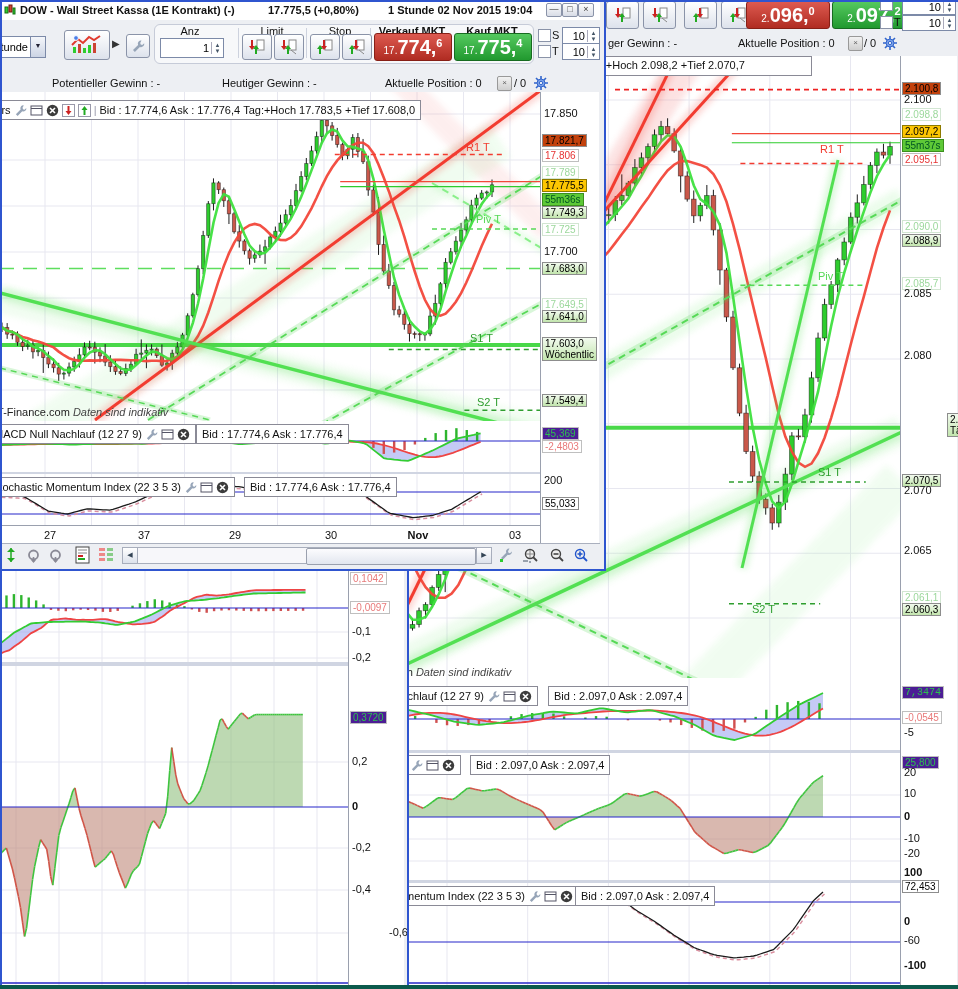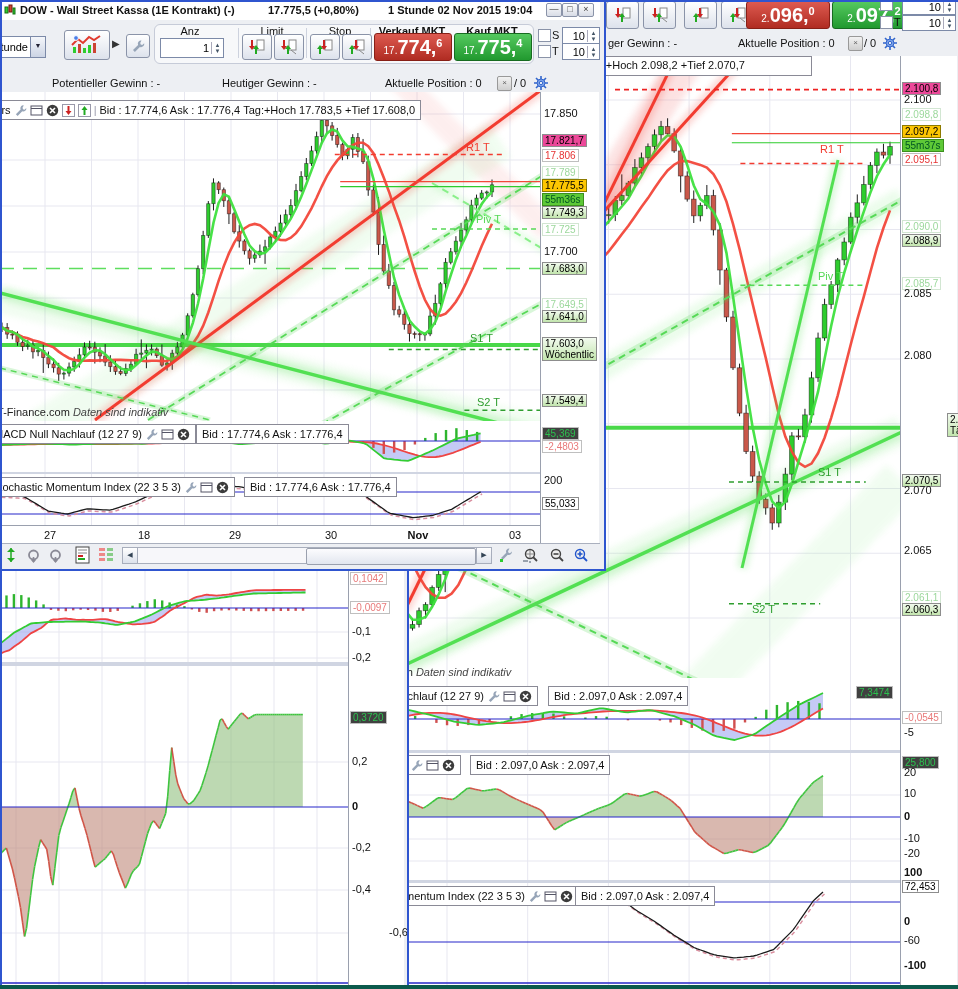--- a/index.html
+++ b/index.html
@@ -37,27 +37,27 @@
   .xbtn{position:absolute;width:13px;height:13px;background:linear-gradient(#f2f2f2,#cfcfcf);border:1px solid #999;
     font-size:8px;line-height:11px;text-align:center;color:#666;border-radius:2px;}
   .ovh{position:absolute;height:18px;background:#fff;border:1px solid #8a8a96;display:flex;align-items:center;
     gap:3px;padding:0 5px;font-size:11px;color:#111;white-space:nowrap;}
   .wm{position:absolute;font-size:11px;color:#222;white-space:nowrap;}
   .wm .it{font-style:italic;color:#444;}
   .axis-strip{position:absolute;background:#fff;border-left:1px solid #9aa0ae;}
   .axl{position:absolute;font-size:10px;line-height:11px;padding:0 2px;white-space:pre-line;}
   .axl.t{color:#111;font-size:11px;background:transparent;}
   .axl.tb{color:#111;font-size:11px;font-weight:bold;}
-  .axl.pink{background:#ec4899;border:1px solid #8d8d8d;color:#000;}
+  .axl.pink{background:#c2410c;border:1px solid #8d8d8d;color:#000;}
   .axl.redtext{background:#fff;border:1px solid #bfbfbf;color:#e63333;}
   .axl.faded{background:#fff;border:1px solid #d2e6d2;color:#9cd89c;}
   .axl.yellow{background:#fdc602;border:1px solid #8d7a00;color:#000;}
   .axl.countdown{background:#5ec937;border:1px solid #3c8f1e;color:#052;}
   .axl.green{background:linear-gradient(#f2faee,#c2e5ad);border:1px solid #8d8d8d;color:#000;}
-  .axl.valgreen{background:#404040;border:1px solid #bfbfbf;color:#2bc14e;}
+  .axl.valgreen{background:#4c1d95;border:1px solid #bfbfbf;color:#2bc14e;}
   .axl.valred{background:#fff;border:1px solid #bfbfbf;color:#e87a7a;}
   .axl.plain{background:#fff;border:1px solid #8d8d8d;color:#000;}
   .xaxis{position:absolute;background:#fff;border-top:1px solid #9aa0ae;}
   .xaxis span{position:absolute;font-size:11px;color:#111;}
   .toolbar-bot{position:absolute;background:#edeff3;border-top:1px solid #aab0be;}
   .scroll{position:absolute;height:15px;background:#f7f7fa;border:1px solid #a8aebc;display:flex;}
   .scroll .sb{width:14px;background:linear-gradient(#fff,#dde2ec);border-right:1px solid #a8aebc;font-size:7px;
     line-height:14px;text-align:center;color:#345;}
   .scroll .sb.r{border-left:1px solid #a8aebc;border-right:none;}
   .scroll .track{flex:1;position:relative;}
@@ -718,21 +718,21 @@
       <div class="axl faded" style="left: 902px; top: 277px; z-index: 5;">2.085,7</div>
       <div class="axl t" style="left: 902px; top: 288px; z-index: 5;">2.085</div>
       <div class="axl t" style="left: 902px; top: 350px; z-index: 5;">2.080</div>
       <div class="axl green" style="left: 902px; top: 413px; z-index: 5; max-width: 52px; margin-left: 45px;">2.074,7
 Täglich</div>
       <div class="axl green" style="left: 902px; top: 474px; z-index: 5;">2.070,5</div>
       <div class="axl t" style="left: 902px; top: 485px; z-index: 5;">2.070</div>
       <div class="axl t" style="left: 902px; top: 545px; z-index: 5;">2.065</div>
       <div class="axl faded" style="left: 902px; top: 591px; z-index: 5;">2.061,1</div>
       <div class="axl green" style="left: 902px; top: 603px; z-index: 5;">2.060,3</div>
-      <div class="axl valgreen" style="left: 856px; top: 686px; z-index: 5;">7,3474</div>
+      <div class="axl valgreen" style="left: 902px; top: 686px; z-index: 5; font-family: Liberation Mono, monospace;">7,3474</div>
       <div class="axl valred" style="left: 902px; top: 711px; z-index: 5;">-0,0545</div>
       <div class="axl t" style="left: 902px; top: 727px; z-index: 5;">-5</div>
       <div class="axl valgreen" style="left: 902px; top: 756px; z-index: 5;">25,800</div>
       <div class="axl t" style="left: 902px; top: 767px; z-index: 5;">20</div>
       <div class="axl t" style="left: 902px; top: 788px; z-index: 5;">10</div>
       <div class="axl tb" style="left: 902px; top: 811px; z-index: 5;">0</div>
       <div class="axl t" style="left: 902px; top: 833px; z-index: 5;">-10</div>
       <div class="axl t" style="left: 902px; top: 848px; z-index: 5;">-20</div>
       <div class="axl tb" style="left: 902px; top: 867px; z-index: 5;">100</div>
       <div class="axl plain" style="left: 902px; top: 880px; z-index: 5;">72,453</div>
@@ -1532,21 +1532,21 @@
           <path d="M4 4l5 5M9 4l-5 5" stroke="#fff" stroke-width="1.6"></path>
         </svg>
     </div>
     <div class="ovh" style="left:244px;top:477px;z-index:4;">
       <span>Bid : 17.774,6 Ask : 17.776,4</span>
     </div>
 
     <div class="sep" style="left:0;top:472px;width:540px;height:2px;"></div>
     <div class="xaxis" id="dow-xaxis" style="left:0;top:525px;width:540px;height:18px;">
         <span style="left: 35px; top: 3px; width: 30px; text-align: center;">27</span>
-        <span style="left: 129px; top: 3px; width: 30px; text-align: center;">18</span>
+        <span style="left: 129px; top: 3px; width: 30px; text-align: center;">37</span>
         <span style="left: 220px; top: 3px; width: 30px; text-align: center;">29</span>
         <span style="left: 316px; top: 3px; width: 30px; text-align: center;">30</span>
         <span style="left: 403px; top: 3px; width: 30px; text-align: center; font-weight: bold;">Nov</span>
         <span style="left: 500px; top: 3px; width: 30px; text-align: center;">03</span>
       </div>
 
     <div class="toolbar-bot" style="left:0;top:543px;width:600px;height:22px;">
       <div class="icbtn" style="left:2px;top:2px;width:18px;height:18px;">
           <svg width="14" height="16" viewBox="0 0 14 16">
             <path d="M7 1v14" stroke="#22aa22" stroke-width="1.5"></path>

